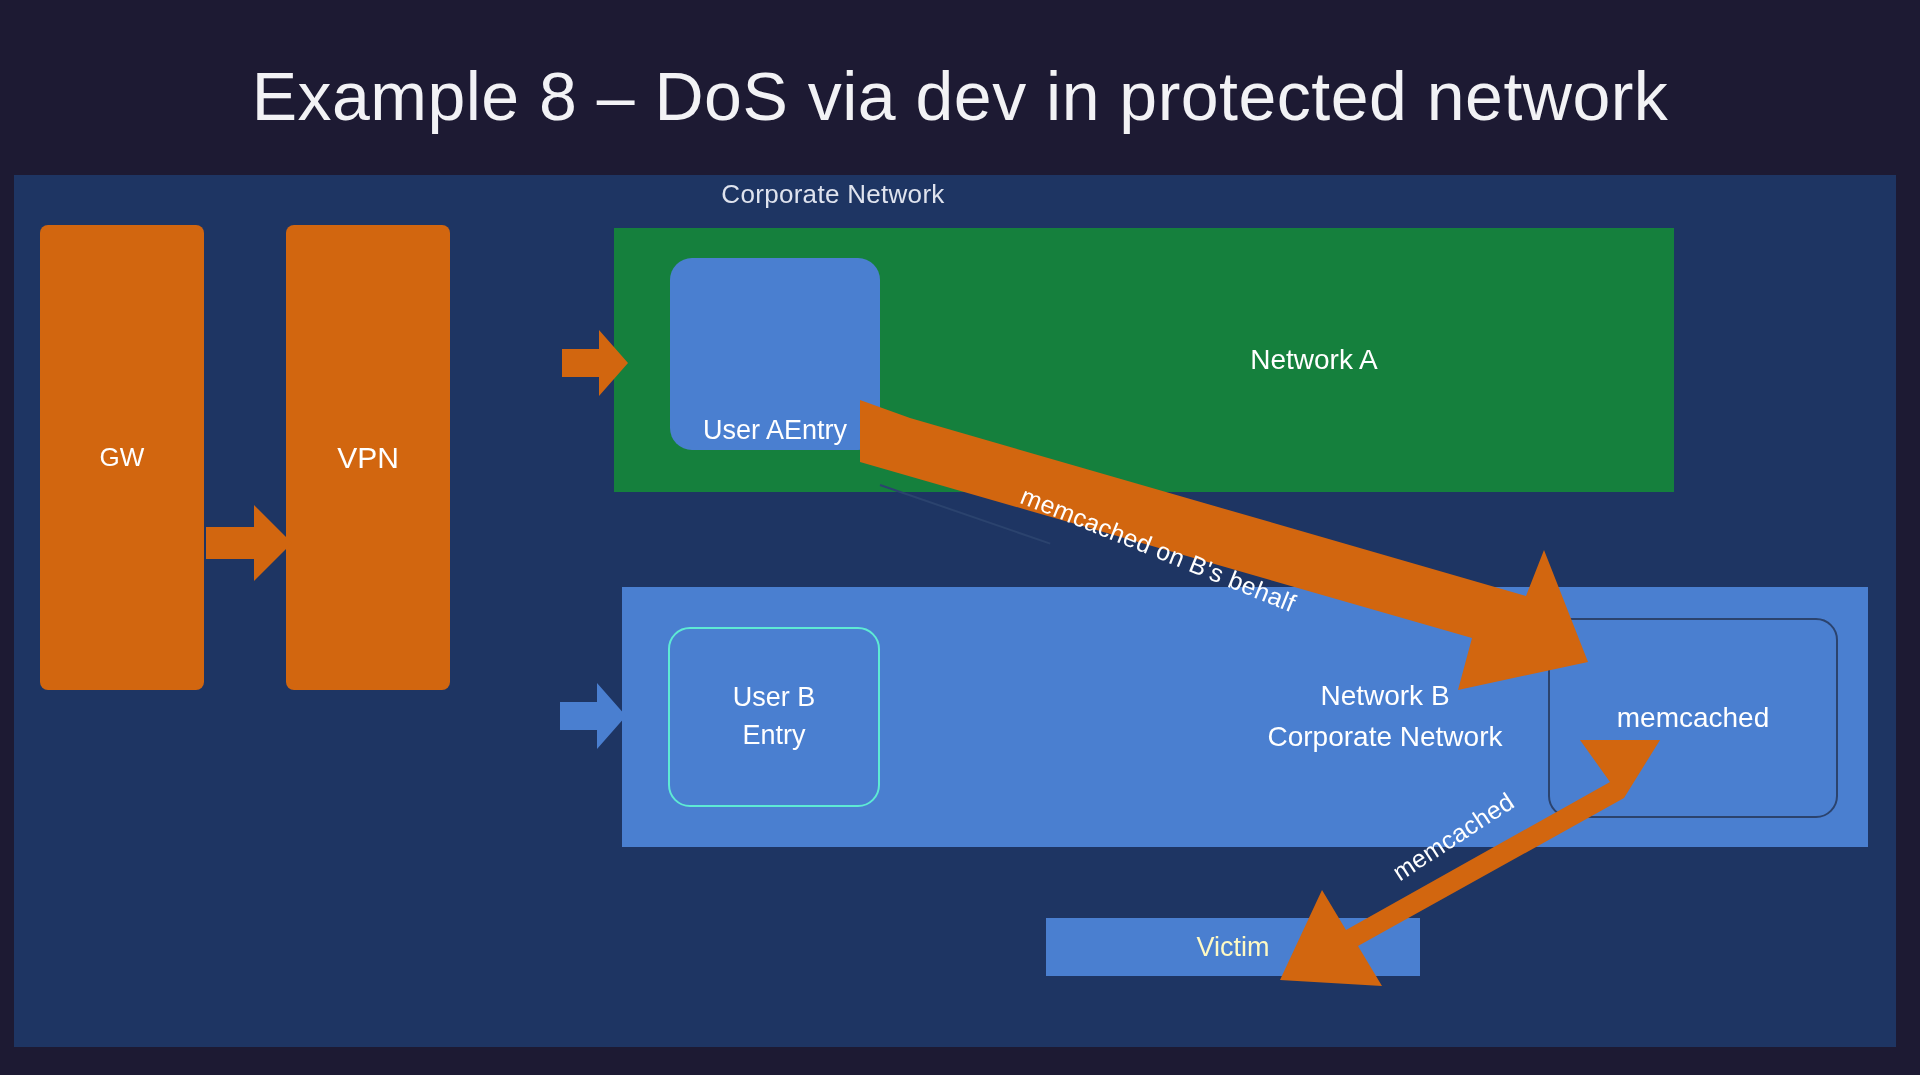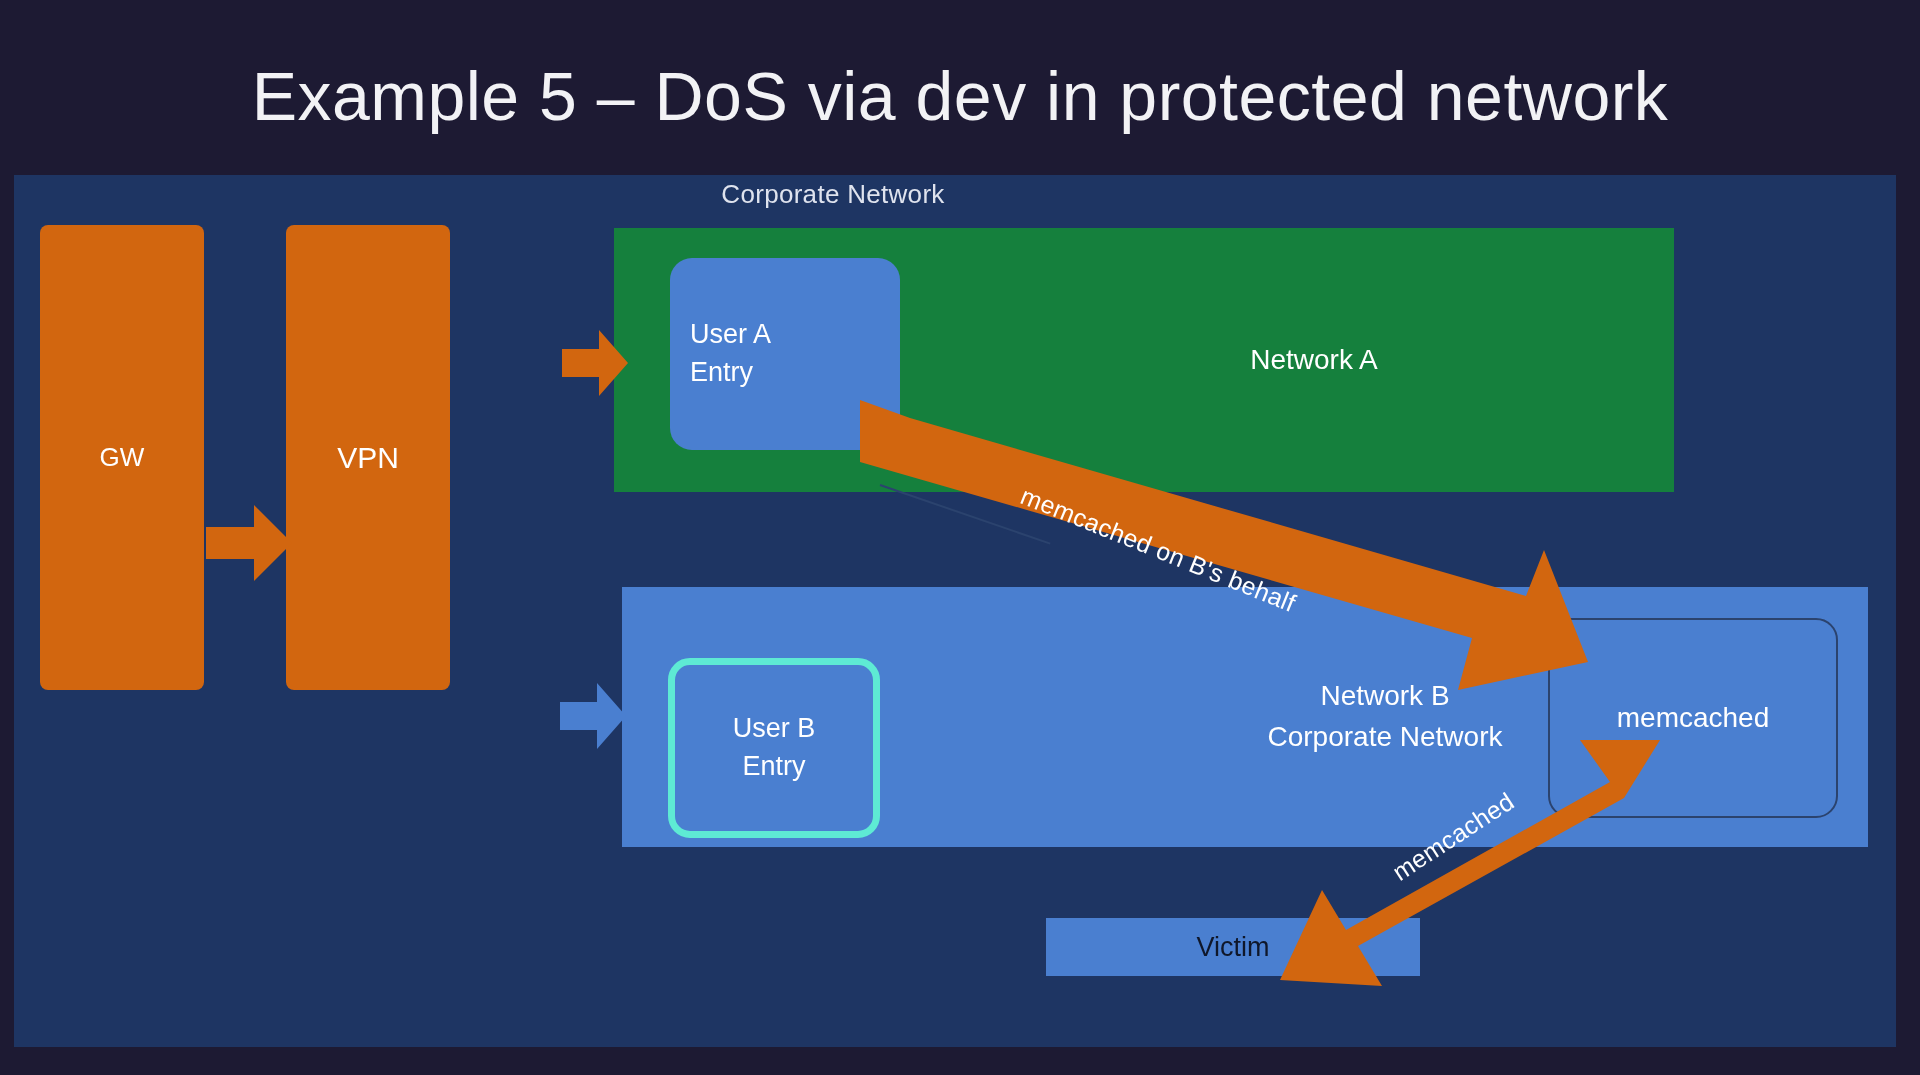--- a/index.html
+++ b/index.html
@@ -109,28 +109,26 @@
 
   #user-a-box {
     position: absolute;
     left: 670px;
     top: 258px;
     width: 210px;
     height: 192px;
     background: #4a7fd0;
     border-radius: 22px;
     display: flex;
-    flex-direction: column;
-    align-items: flex-start;
+    align-items: flex-end;
     justify-content: center;
     color: #ffffff;
     font-size: 27px;
     line-height: 1.4;
     text-align: center;
-    padding-left: 20px;
   }
 
   
   #network-b {
     left: 622px;
     top: 587px;
     width: 1246px;
     height: 260px;
     background: #4a7fd0;
   }
@@ -149,32 +147,31 @@
     transform: translateX(140px);
   }
 
   #user-b-box {
     position: absolute;
     left: 668px;
     top: 627px;
     width: 212px;
     height: 180px;
     background: #4a7fd0;
-    border: 7px solid #5eead4;
+    border: 2px solid #5eead4;
     border-radius: 22px;
     display: flex;
     flex-direction: column;
     align-items: center;
     justify-content: center;
     color: #ffffff;
     font-size: 27px;
     line-height: 1.4;
     text-align: center;
     box-sizing: border-box;
-    margin-top: 31px;
   }
 
   #memcached-box {
     position: absolute;
     left: 1548px;
     top: 618px;
     width: 290px;
     height: 200px;
     background: #4a7fd0;
     border: 2px solid #2b436e;
@@ -190,21 +187,21 @@
   #victim-box {
     position: absolute;
     left: 1046px;
     top: 918px;
     width: 374px;
     height: 58px;
     background: #4a7fd0;
     display: flex;
     align-items: center;
     justify-content: center;
-    color: #0f172a;
+    color: #fef9c3;
     font-size: 27px;
   }
 
   
   .block-arrow {
     position: absolute;
   }
   #arrow-gw-vpn { left: 206px; top: 505px; }
   #arrow-vpn-a  { left: 562px; top: 330px; }
   #arrow-vpn-b  { left: 560px; top: 683px; }
@@ -241,21 +238,21 @@
   .hairline {
     position: absolute;
     background: #2b436e;
     height: 2px;
     transform-origin: left center;
   }
 </style>
 </head>
 <body>
 
-<div id="slide-title">Example 5 – DoS via dev in protected network</div>
+<div id="slide-title">Example 8 – DoS via dev in protected network</div>
 
 <div id="corp-panel">
   <div id="corp-panel-label">Corporate Network</div>
 </div>
 
 <div class="node" id="gw-box">
   <span>GW</span>
 </div>
 
 <div class="node" id="vpn-box">

